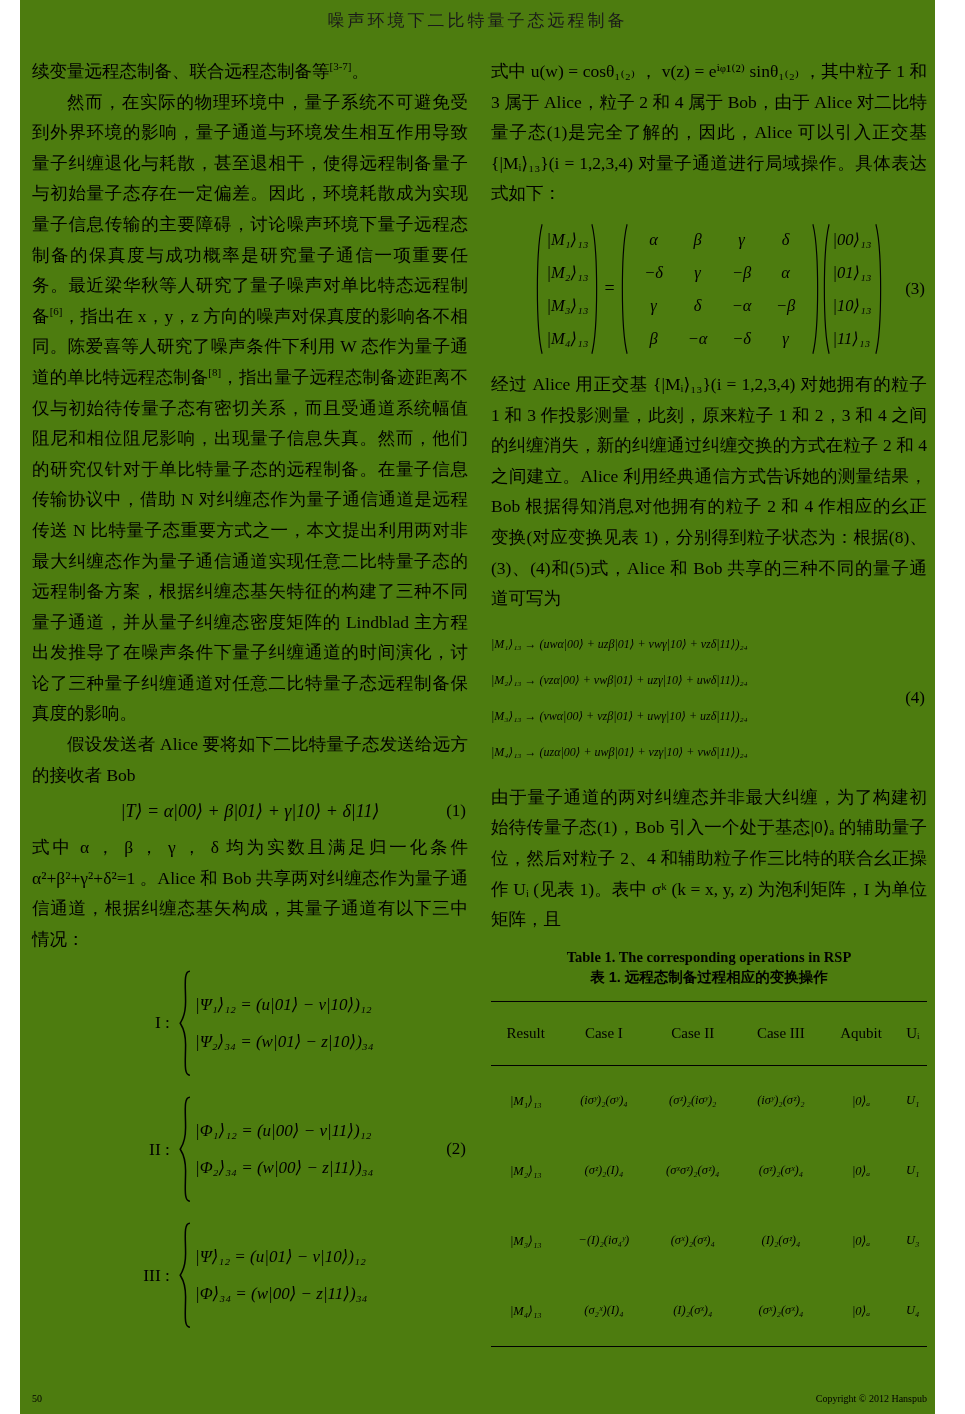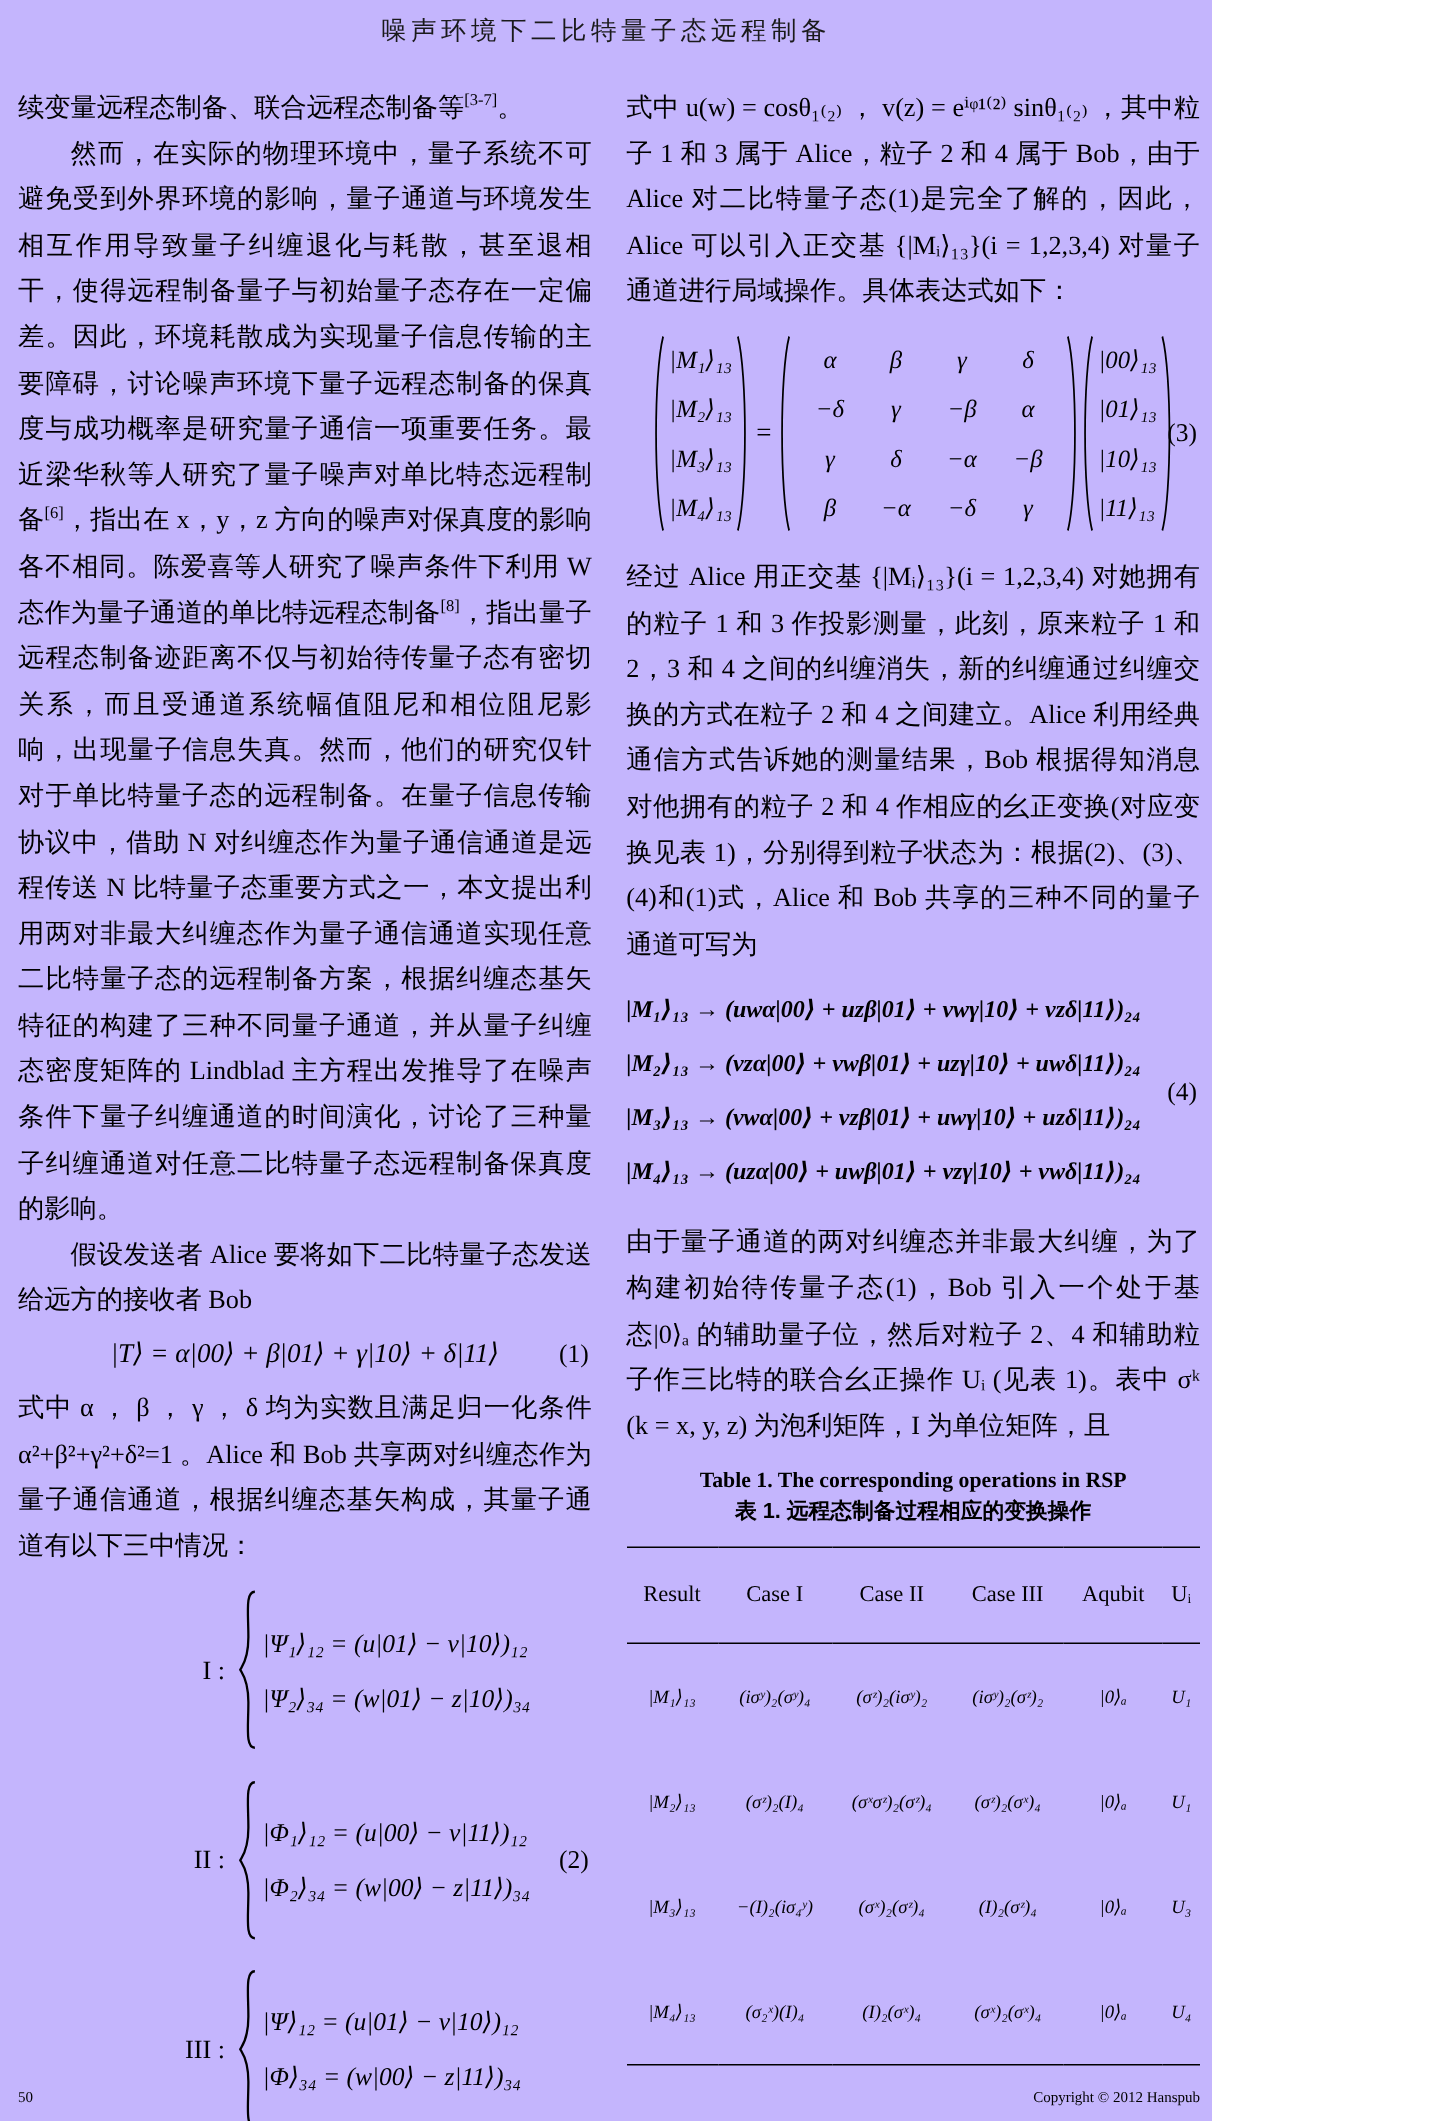--- a/index.html
+++ b/index.html
@@ -1,21 +1,21 @@
 <!DOCTYPE html>
 <html><head>
 <meta charset="utf-8">
 <style>
   html,body{margin:0;padding:0;background:#ffffff;}
   body{
     width:965px;height:1414px;
     font-family:"Liberation Serif","DejaVu Serif","DejaVu Sans",serif;
     color:#000;
   }
-  .page{position:relative;width:808px;height:1414px;overflow:hidden;background:#c4b5fd;}
+  .page{position:relative;width:915px;height:1414px;overflow:hidden;background:#4d7c0f;margin-left:20px;}
   .page-header{
     text-align:center;padding-top:9px;font-size:17px;letter-spacing:3px;color:#1a1a1a;
   }
   .columns{display:flex;gap:23px;padding:24px 8px 0 12px;}
   .col{flex:1;min-width:0;}
   .para{font-size:17.5px;line-height:30.6px;text-align:justify;margin:0;color:#000;}
   .indent{text-indent:2em;}
   sup.cite{font-size:11px;line-height:0;}
   .section-heading{
     font-family:"Liberation Sans","DejaVu Sans",sans-serif;
@@ -35,21 +35,21 @@
   
   .eq3{display:flex;justify-content:center;align-items:center;margin:14px 0;position:relative;}
   .paren{width:9px;align-self:stretch;display:block;}
   .paren svg{width:9px;height:100%;display:block;}
   .vec .vec-item{font-style:italic;font-size:16.5px;line-height:33px;text-align:left;padding:0 3px;white-space:nowrap;}
   .mat{display:grid;grid-template-columns:repeat(4,44px);padding:0 4px;}
   .mat span{font-style:italic;font-size:16.5px;line-height:33px;text-align:center;}
   .eq-equals{font-size:18px;margin:0 4px;}
   
   .eq4{position:relative;margin:12px 0;padding-right:26px;}
-  .eq4 .eq-line{font-size:16px;line-height:36px;font-weight:bold;}
+  .eq4 .eq-line{font-size:12px;line-height:36px;}
   
   .table-block{margin-top:14px;}
   .tcap{font-weight:bold;text-align:center;}
   .tcap-en{font-size:14.5px;margin-bottom:2px;}
   .tcap-cn{font-size:14.5px;font-family:"Liberation Sans","DejaVu Sans",sans-serif;margin-bottom:14px;}
   table.rsp{width:100%;border-collapse:collapse;border-top:1.6px solid #000;border-bottom:1.6px solid #000;}
   table.rsp th{
     font-weight:normal;font-size:15px;padding:23px 2px;border-bottom:1.2px solid #000;text-align:center;
   }
   table.rsp td{
@@ -186,21 +186,21 @@
           <div class="vec-item">|11⟩₁₃</div>
         </div>
         <span class="paren">
             <svg viewBox="0 0 10 100" preserveAspectRatio="none">
               <path d="M1,1 C8,20 8,80 1,99" fill="none" stroke="#000" stroke-width="1.3"></path>
             </svg>
           </span>
         <span class="eq-number">(3)</span>
       </div>
 
-      <p class="para">经过 Alice 用正交基 {|Mᵢ⟩₁₃}(i = 1,2,3,4) 对她拥有的粒子 1 和 3 作投影测量，此刻，原来粒子 1 和 2，3 和 4 之间的纠缠消失，新的纠缠通过纠缠交换的方式在粒子 2 和 4 之间建立。Alice 利用经典通信方式告诉她的测量结果，Bob 根据得知消息对他拥有的粒子 2 和 4 作相应的幺正变换(对应变换见表 1)，分别得到粒子状态为：根据(2)、(3)、(4)和(1)式，Alice 和 Bob 共享的三种不同的量子通道可写为</p>
+      <p class="para">经过 Alice 用正交基 {|Mᵢ⟩₁₃}(i = 1,2,3,4) 对她拥有的粒子 1 和 3 作投影测量，此刻，原来粒子 1 和 2，3 和 4 之间的纠缠消失，新的纠缠通过纠缠交换的方式在粒子 2 和 4 之间建立。Alice 利用经典通信方式告诉她的测量结果，Bob 根据得知消息对他拥有的粒子 2 和 4 作相应的幺正变换(对应变换见表 1)，分别得到粒子状态为：根据(8)、(3)、(4)和(5)式，Alice 和 Bob 共享的三种不同的量子通道可写为</p>
 
       <div class="eq4">
         <div class="eq-line">|M₁⟩₁₃ → (uwα|00⟩ + uzβ|01⟩ + vwγ|10⟩ + vzδ|11⟩)₂₄</div>
         <div class="eq-line">|M₂⟩₁₃ → (vzα|00⟩ + vwβ|01⟩ + uzγ|10⟩ + uwδ|11⟩)₂₄</div>
         <div class="eq-line">|M₃⟩₁₃ → (vwα|00⟩ + vzβ|01⟩ + uwγ|10⟩ + uzδ|11⟩)₂₄</div>
         <div class="eq-line">|M₄⟩₁₃ → (uzα|00⟩ + uwβ|01⟩ + vzγ|10⟩ + vwδ|11⟩)₂₄</div>
         <span class="eq-number">(4)</span>
       </div>
 
       <p class="para">由于量子通道的两对纠缠态并非最大纠缠，为了构建初始待传量子态(1)，Bob 引入一个处于基态|0⟩ₐ 的辅助量子位，然后对粒子 2、4 和辅助粒子作三比特的联合幺正操作 Uᵢ (见表 1)。表中 σᵏ (k = x, y, z) 为泡利矩阵，I 为单位矩阵，且</p>

